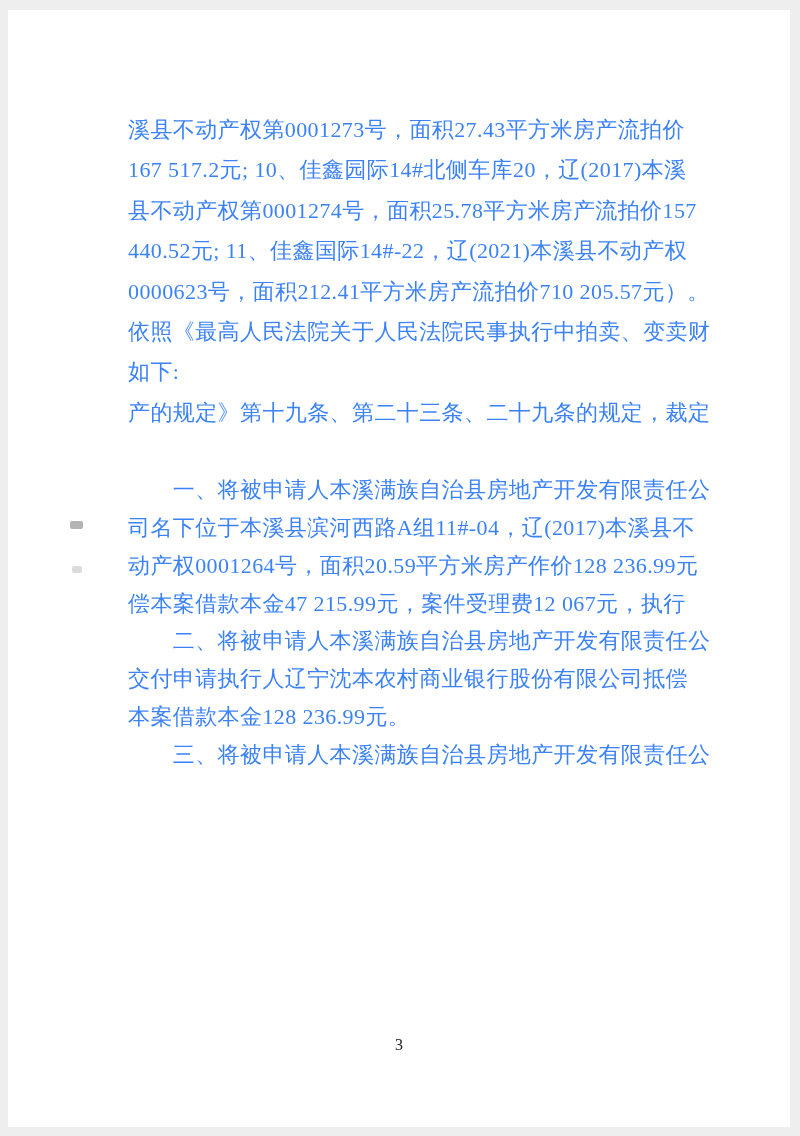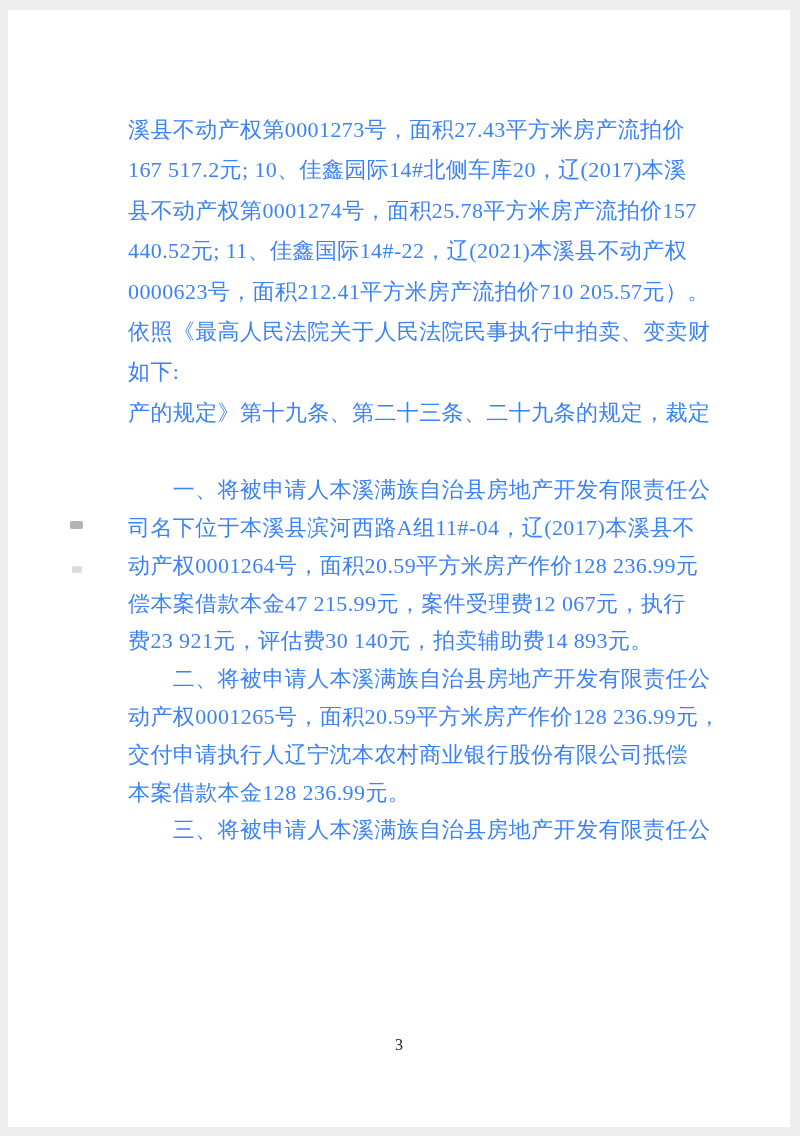--- a/index.html
+++ b/index.html
@@ -75,23 +75,21 @@
       <div class="line">县不动产权第0001274号，面积25.78平方米房产流拍价157</div>
       <div class="line">440.52元; 11、佳鑫国际14#-22，辽(2021)本溪县不动产权</div>
       <div class="line">0000623号，面积212.41平方米房产流拍价710 205.57元）。</div>
       <div class="line">依照《最高人民法院关于人民法院民事执行中拍卖、变卖财</div>
       <div class="line">如下:</div>
       <div class="line">产的规定》第十九条、第二十三条、二十九条的规定，裁定</div>
       <div class="line b2 para-gap">　　一、将被申请人本溪满族自治县房地产开发有限责任公</div>
       <div class="line b2">司名下位于本溪县滨河西路A组11#-04，辽(2017)本溪县不</div>
       <div class="line b2">动产权0001264号，面积20.59平方米房产作价128 236.99元</div>
       <div class="line b2">偿本案借款本金47 215.99元，案件受理费12 067元，执行</div>
-      <div class="line b2">费23 921元，评估费30 140元，拍卖辅助费14 893元。</div>
       <div class="line b2">　　二、将被申请人本溪满族自治县房地产开发有限责任公</div>
-      <div class="line b2">动产权0001265号，面积20.59平方米房产作价128 236.99元，</div>
       <div class="line b2">交付申请执行人辽宁沈本农村商业银行股份有限公司抵偿</div>
       <div class="line b2">本案借款本金128 236.99元。</div>
       <div class="line b2">　　三、将被申请人本溪满族自治县房地产开发有限责任公</div>
     </div>
 
     <div class="page-number">3</div>
 
     <div class="speck s1"></div>
     <div class="speck s2"></div>
   </div>

